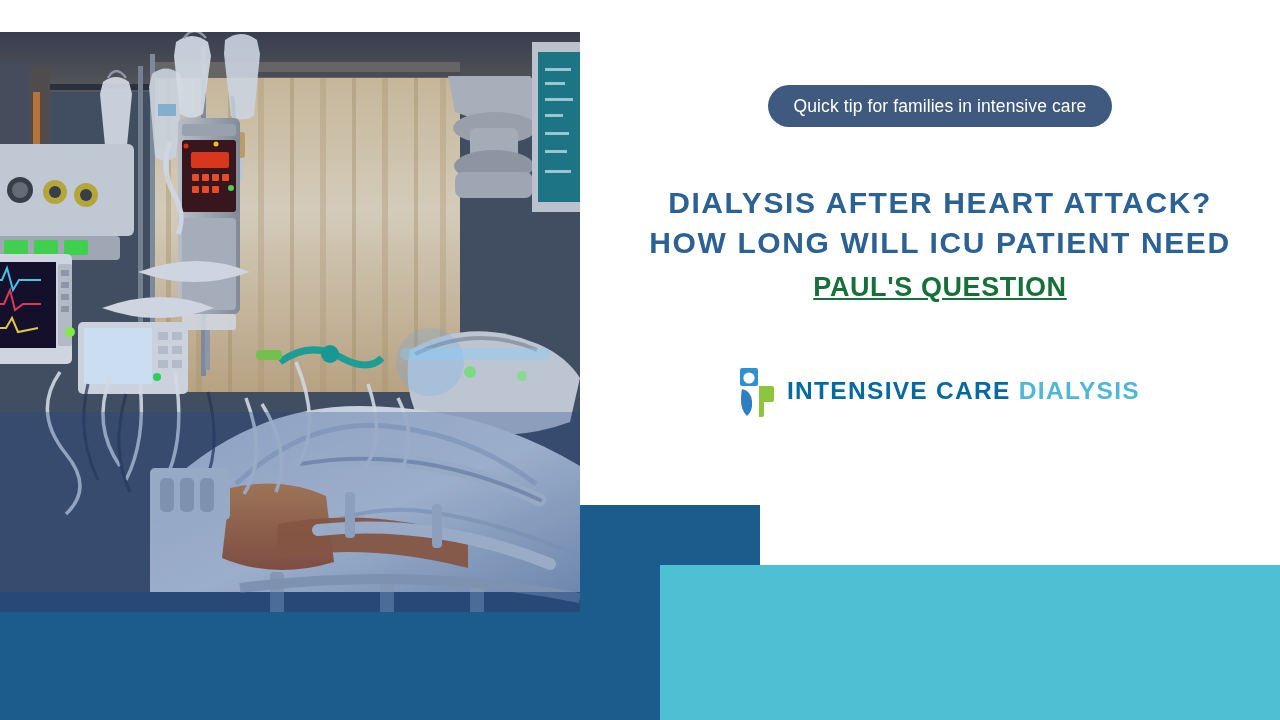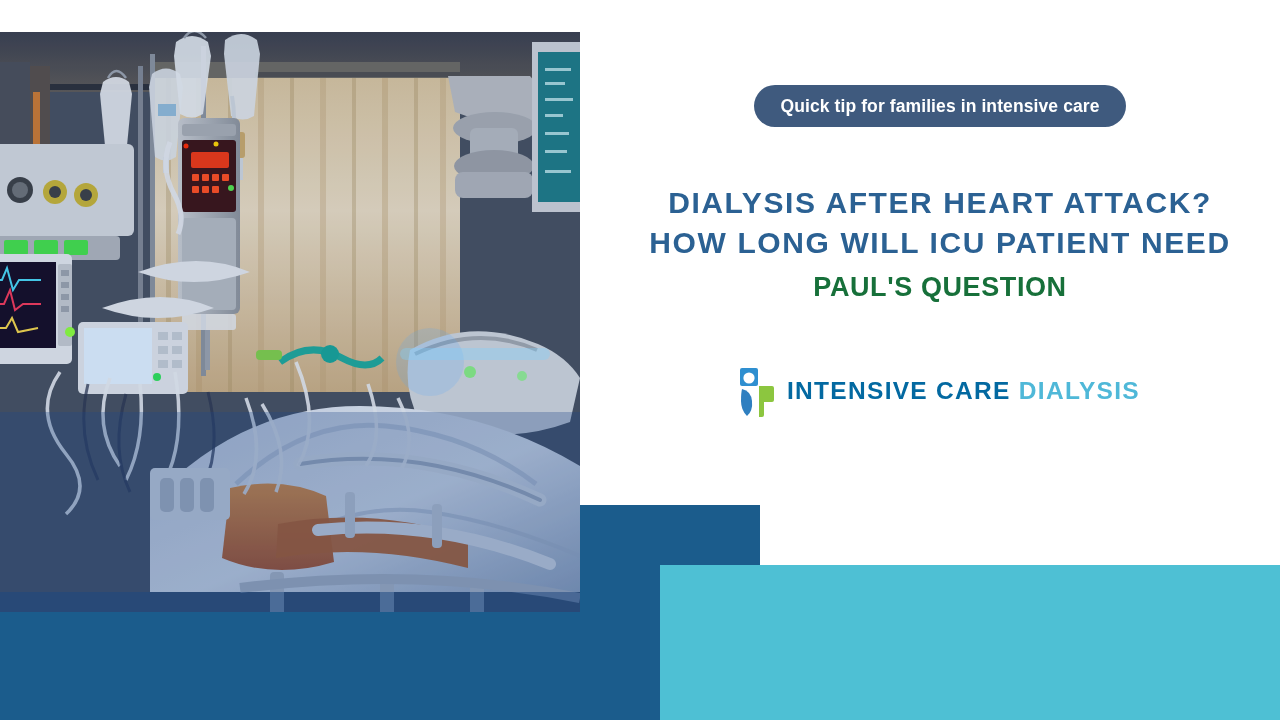--- a/index.html
+++ b/index.html
@@ -38,21 +38,21 @@
 
   .badge {
     margin-top:85px;
     background:#3f5a7e;
     color:#ffffff;
     border-radius:21px;
     padding:0 26px;
     height:42px;
     display:flex; align-items:center; justify-content:center;
     font-size:17.5px;
-    font-weight:700;
+    font-weight:400;
     letter-spacing:0.1px;
     white-space:nowrap;
   }
 
   .headline {
     margin-top:56px;
     width:640px;
     text-align:center;
     color:#2b6193;
     font-size:30px;
@@ -64,20 +64,21 @@
 
   .subhead {
     margin-top:9px;
     width:640px;
     text-align:center;
     color:#17703a;
     font-size:27px;
     font-weight:bold;
     letter-spacing:0.6px;
     text-transform:uppercase;
+    text-decoration:underline;
   }
 
   
   .logo {
     margin-top:62px;
     display:flex; align-items:center; gap:13px;
   }
   .logo-mark { width:34px; height:52px; display:block; flex:0 0 auto; }
   .logo-text { font-size:24.5px; font-weight:bold; letter-spacing:1.3px; white-space:nowrap; }
   .logo-text .t1 { color:#0369a1;margin-top:35px; }

